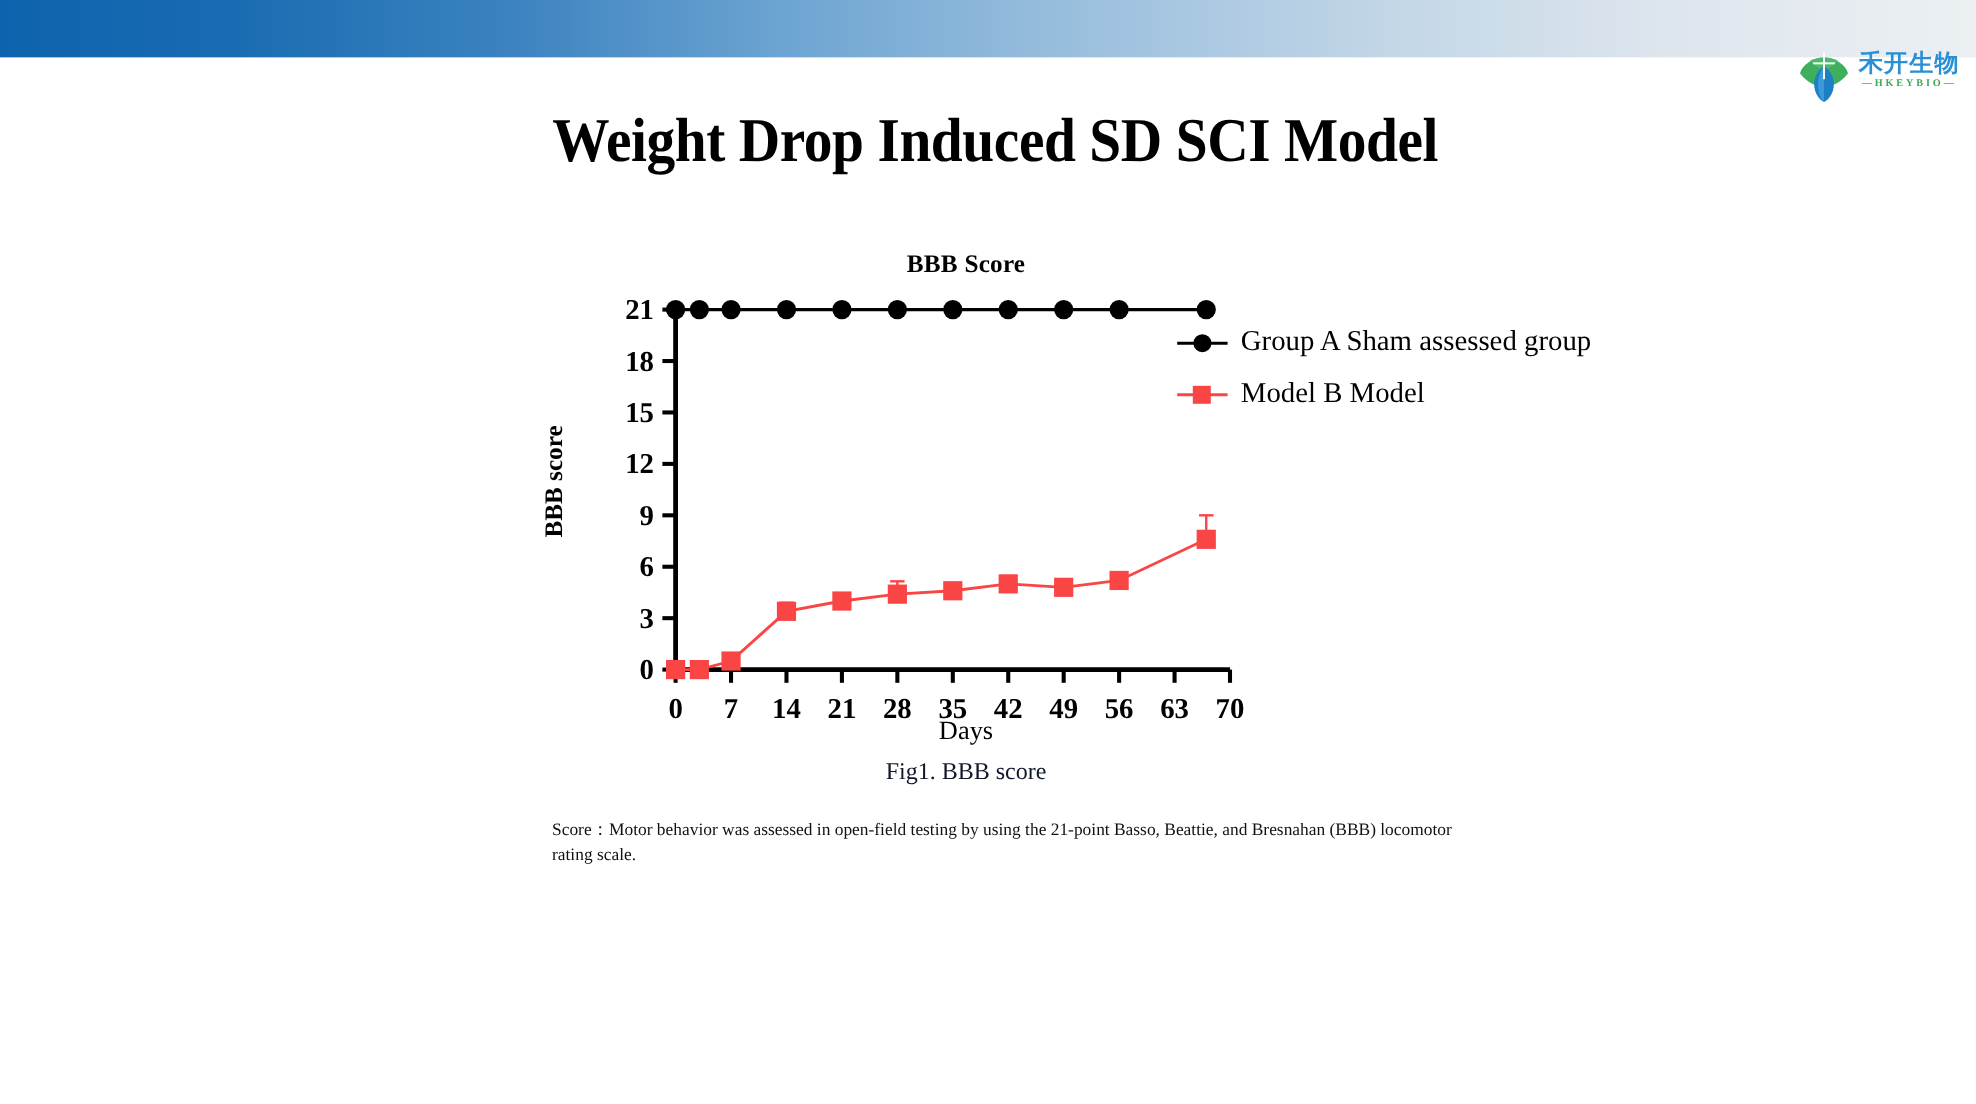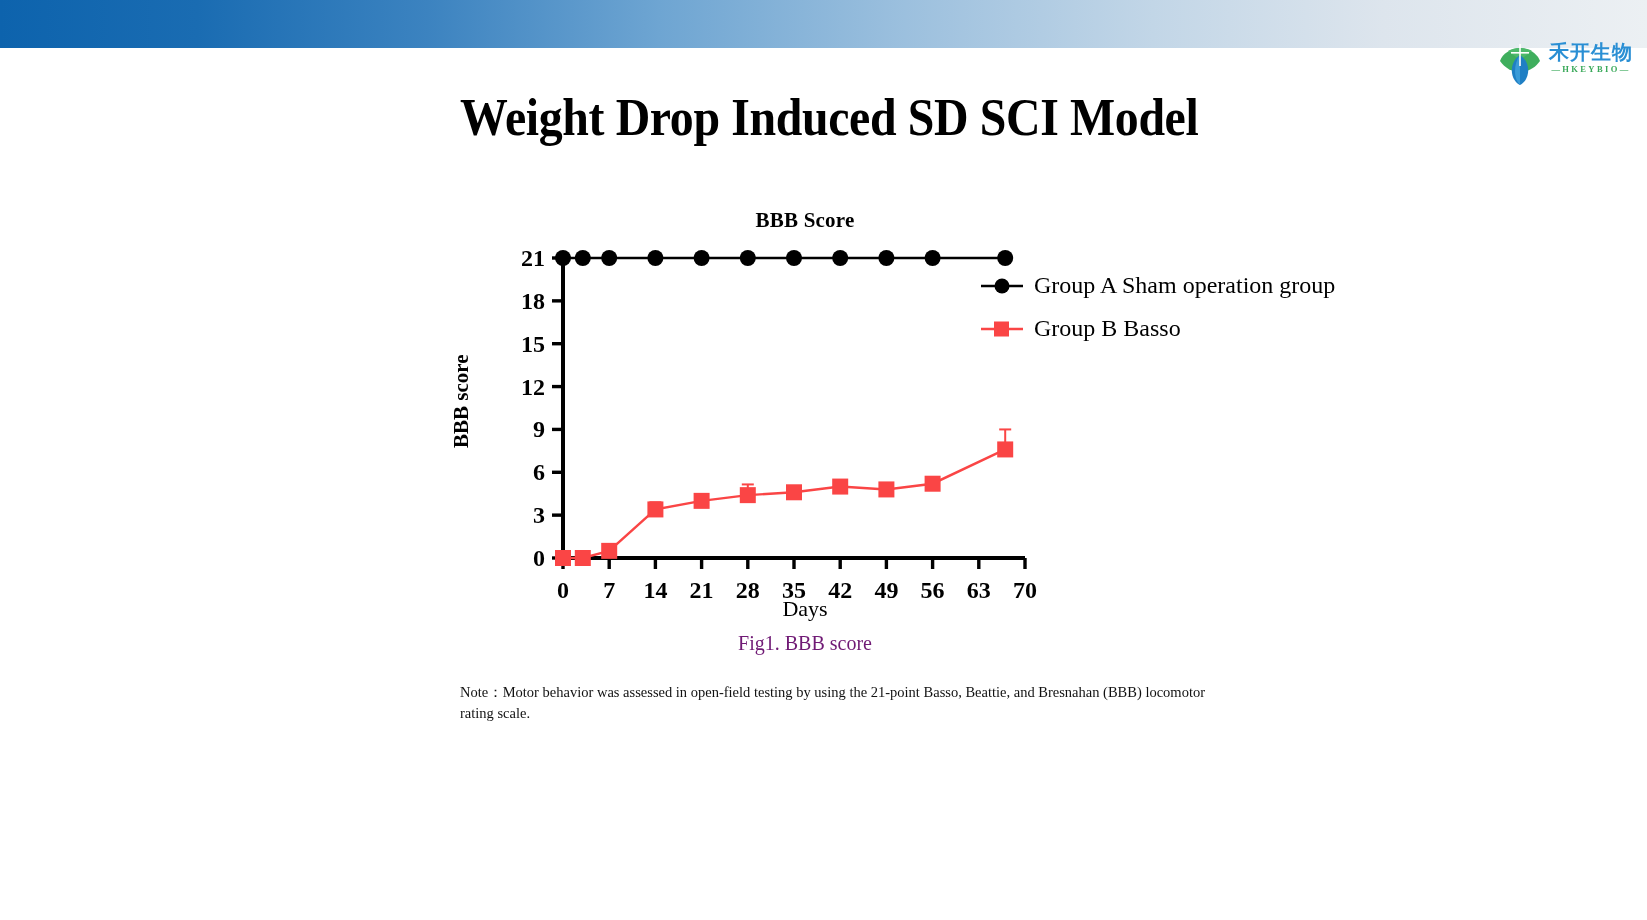--- a/index.html
+++ b/index.html
@@ -159,21 +159,21 @@
   }
 
   
   .fig-caption {
     position: absolute;
     left: 110px;
     top: 432px;
     width: 480px;
     text-align: center;
     font-size: 20px;
-    color: #701a75;
+    color: #0f172a;
   }
   .note-block {
     position: absolute;
     left: 5px;
     top: 482px;
     width: 760px;
     font-size: 14.5px;
     line-height: 1.45;
     color: #111;
   }
@@ -302,30 +302,30 @@
         <rect x="512.2" y="201.42857142857144" width="16" height="16" fill="#fa4545"></rect>
       </g>
   </svg>
 
   <div class="legend">
     <div class="legend-row">
       <svg class="legend-key" viewBox="0 0 44 20">
         <line x1="1" y1="10" x2="43" y2="10" stroke="#000000" stroke-width="2.4"></line>
         <circle cx="22" cy="10" r="7.5" fill="#000000"></circle>
       </svg>
-      <span class="legend-label">Group A Sham operation group</span>
+      <span class="legend-label">Group A Sham assessed group</span>
     </div>
     <div class="legend-row">
       <svg class="legend-key" viewBox="0 0 44 20">
         <line x1="1" y1="10" x2="43" y2="10" stroke="#fa4545" stroke-width="2.4"></line>
         <rect x="14" y="2.5" width="15" height="15" fill="#fa4545"></rect>
       </svg>
-      <span class="legend-label">Group B Basso</span>
+      <span class="legend-label">Model B Model</span>
     </div>
   </div>
 
   <div class="fig-caption">Fig1. BBB score</div>
 
   <div class="note-block">
-    <span class="note-label">Note：</span><span>Motor behavior was assessed in open-field testing by using the 21-point Basso, Beattie, and Bresnahan (BBB) locomotor rating scale.</span>
+    <span class="note-label">Score：</span><span>Motor behavior was assessed in open-field testing by using the 21-point Basso, Beattie, and Bresnahan (BBB) locomotor rating scale.</span>
   </div>
 
 </div>
 
 </body></html>

